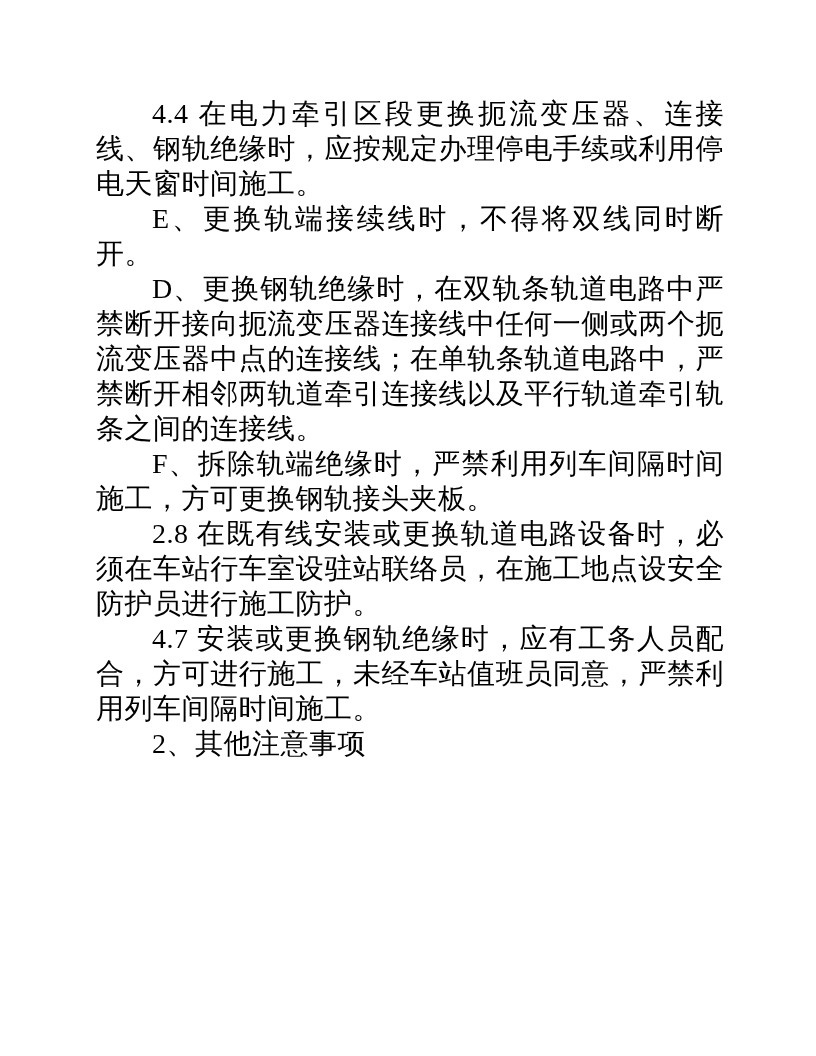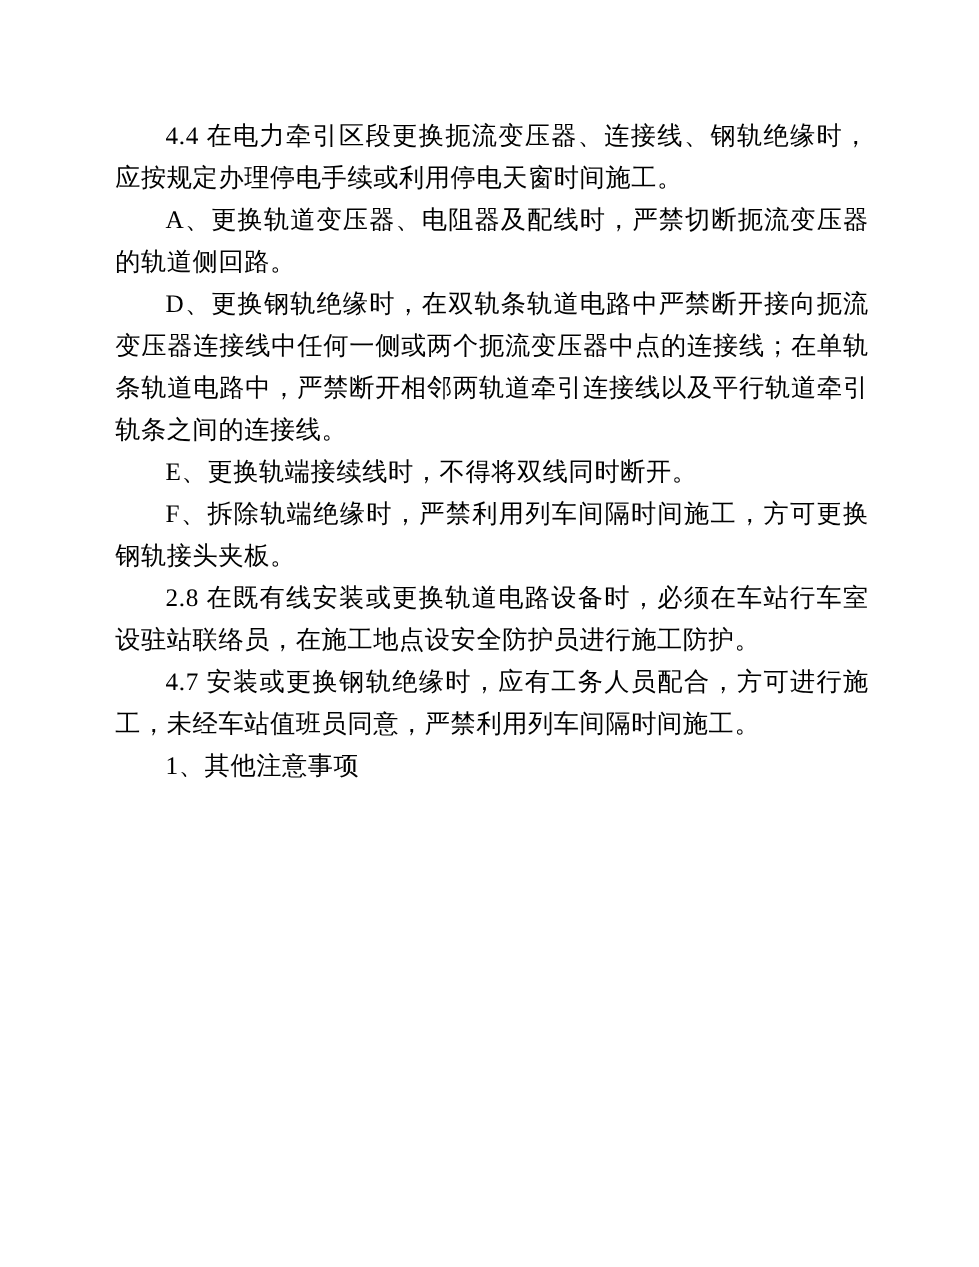--- a/index.html
+++ b/index.html
@@ -13,37 +13,36 @@
     height: 1056px;
     box-sizing: border-box;
     background: #ffffff;
     padding: 96px 92px 0 96px;
     overflow: hidden;
     font-family: "Liberation Serif", "DejaVu Serif", serif;
   }
   .doc-body p {
     margin: 0;
     padding: 0;
-    font-size: 21px;
+    font-size: 28px;
     line-height: 35px;
     color: #000000;
     text-align: justify;
     text-justify: inter-character;
     text-indent: 2em;
     word-break: break-all;
     letter-spacing: 0.5px;
   }
 </style>
 </head>
 <body>
 
 <div class="page">
   <div class="doc-body">
     <p>4.4 在电力牵引区段更换扼流变压器、连接线、钢轨绝缘时，应按规定办理停电手续或利用停电天窗时间施工。</p>
-    <p>A、更换轨道变压器、电阻器及配线时，严禁切断扼流变压器的轨道侧回路。</p>
+    <p>E、更换轨端接续线时，不得将双线同时断开。</p>
     <p>D、更换钢轨绝缘时，在双轨条轨道电路中严禁断开接向扼流变压器连接线中任何一侧或两个扼流变压器中点的连接线；在单轨条轨道电路中，严禁断开相邻两轨道牵引连接线以及平行轨道牵引轨条之间的连接线。</p>
-    <p>E、更换轨端接续线时，不得将双线同时断开。</p>
     <p>F、拆除轨端绝缘时，严禁利用列车间隔时间施工，方可更换钢轨接头夹板。</p>
     <p>2.8 在既有线安装或更换轨道电路设备时，必须在车站行车室设驻站联络员，在施工地点设安全防护员进行施工防护。</p>
     <p>4.7 安装或更换钢轨绝缘时，应有工务人员配合，方可进行施工，未经车站值班员同意，严禁利用列车间隔时间施工。</p>
-    <p>1、其他注意事项</p>
+    <p>2、其他注意事项</p>
   </div>
 </div>
 
 </body></html>

